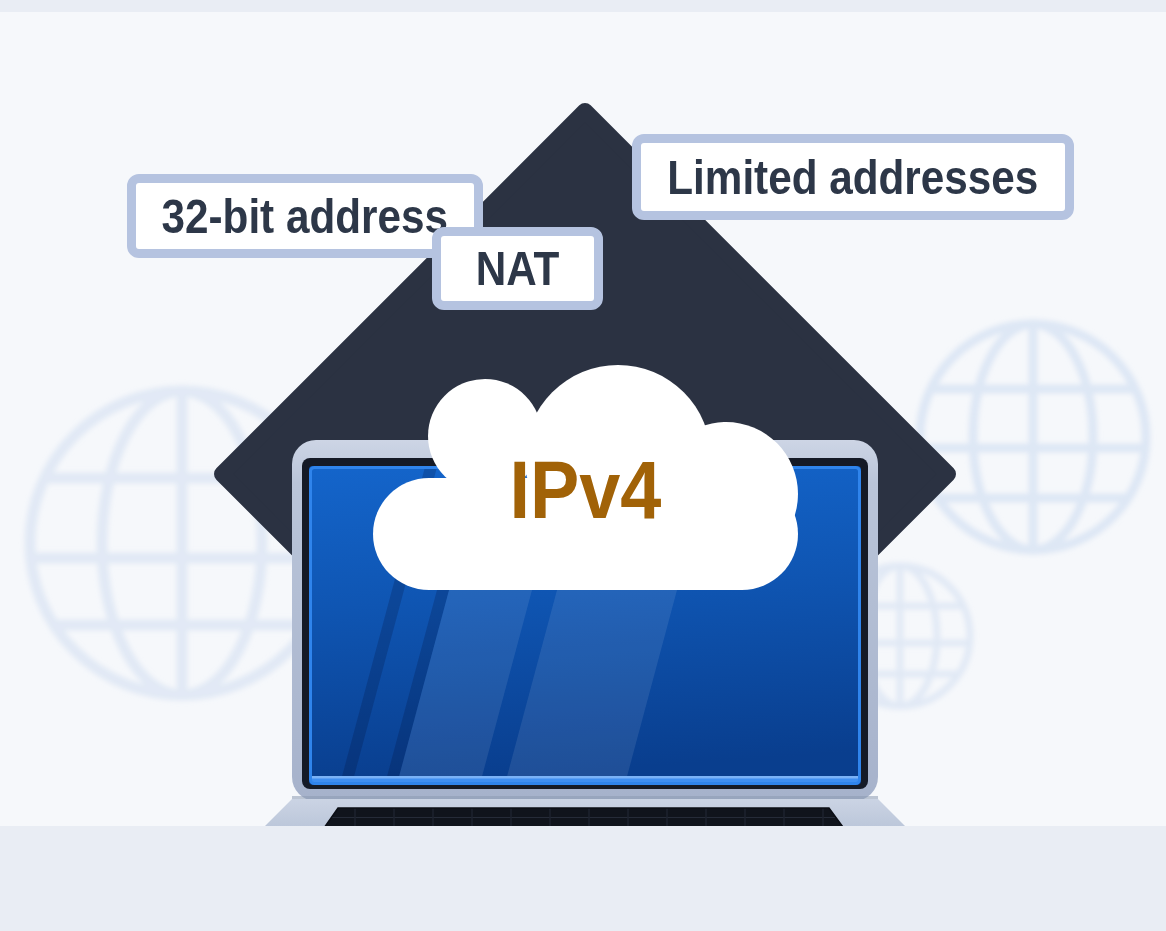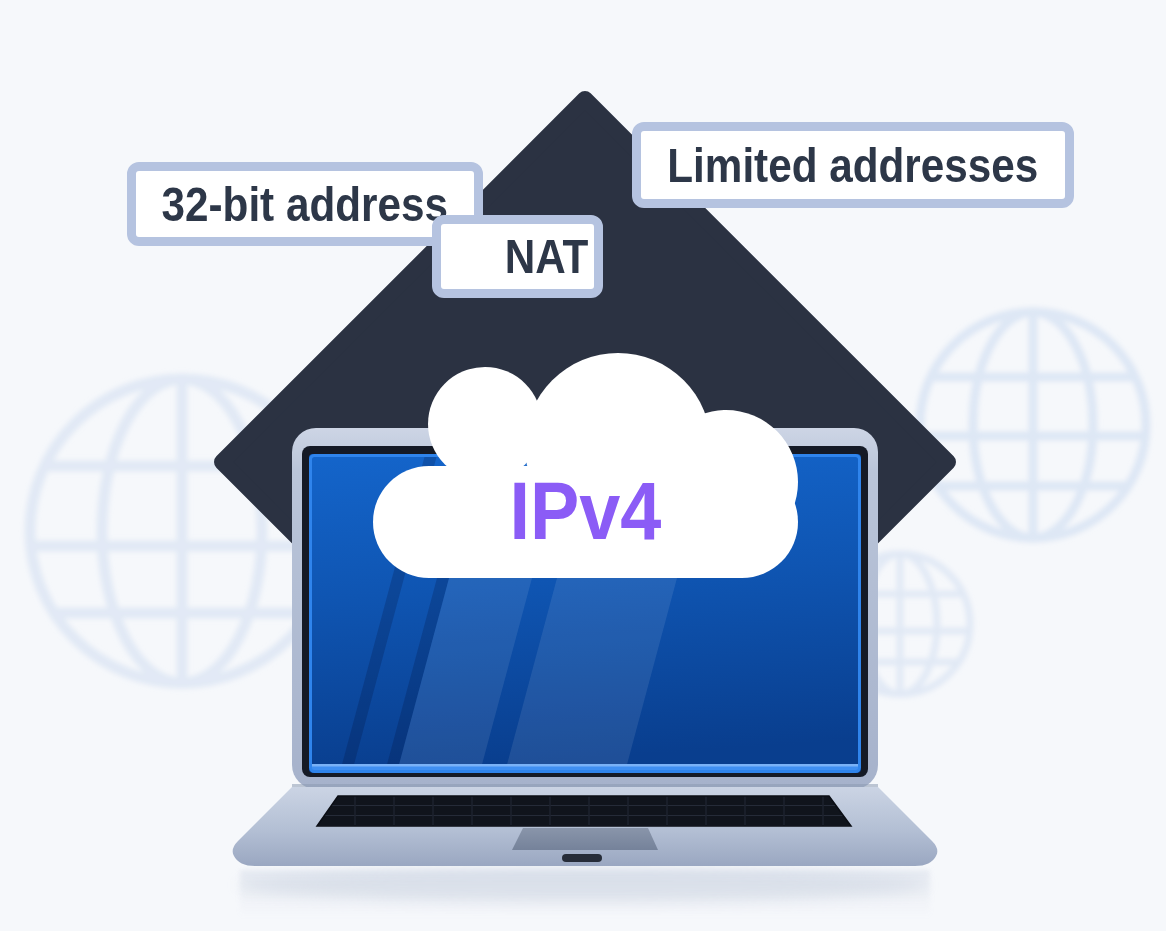--- a/index.html
+++ b/index.html
@@ -1,45 +1,45 @@
 <!DOCTYPE html>
 <html><head>
 <meta charset="utf-8">
 <style>
   html,body{margin:0;padding:0;background:#e9edf4;}
   .stage{
     position:relative;
-    width:1166px;height:931px;
-    margin:0 auto;
+    width:1166px;height:814px;
+    margin:12px auto;
     background:#f6f8fb;
     overflow:hidden;
     font-family:"Liberation Sans", sans-serif;
   }
   .stage svg{position:absolute;inset:0;display:block;}
   .callout{
     position:absolute;
     box-sizing:border-box;
     background:#ffffff;
     border:9px solid #b5c3e0;
     border-radius:12px;
     display:flex;align-items:center;justify-content:center;
     color:#2d3748;
     font-weight:bold;
     font-size:48px;
     z-index:3;
   }
   .callout span{display:inline-block;transform:scaleX(.88);white-space:nowrap;}
   .callout-32bit{left:127px;top:162px;width:356px;height:84px;z-index:3;}
-  .callout-nat{left:432px;top:215px;width:171px;height:83px;z-index:4;justify-content:flex-end;}
+  .callout-nat{left:432px;top:215px;width:171px;height:83px;z-index:4;}
   .callout-limited{left:632px;top:122px;width:442px;height:86px;z-index:3;justify-content:center;}
   .cloud-label{
     position:absolute;
-    left:373px;top:442px;width:425px;height:116px;
-    display:flex;align-items:flex-end;justify-content:center;
-    font-weight:bold;font-size:82px;color:#8b5cf6;
+    left:373px;top:420px;width:425px;height:116px;
+    display:flex;align-items:center;justify-content:center;
+    font-weight:bold;font-size:82px;color:#a16207;
     z-index:2;
   }
   .cloud-label span{display:inline-block;transform:scaleX(.9);}
 </style>
 </head>
 <body>
 
 <div class="stage">
 
   <svg width="1166" height="931" viewBox="0 0 1166 931">

